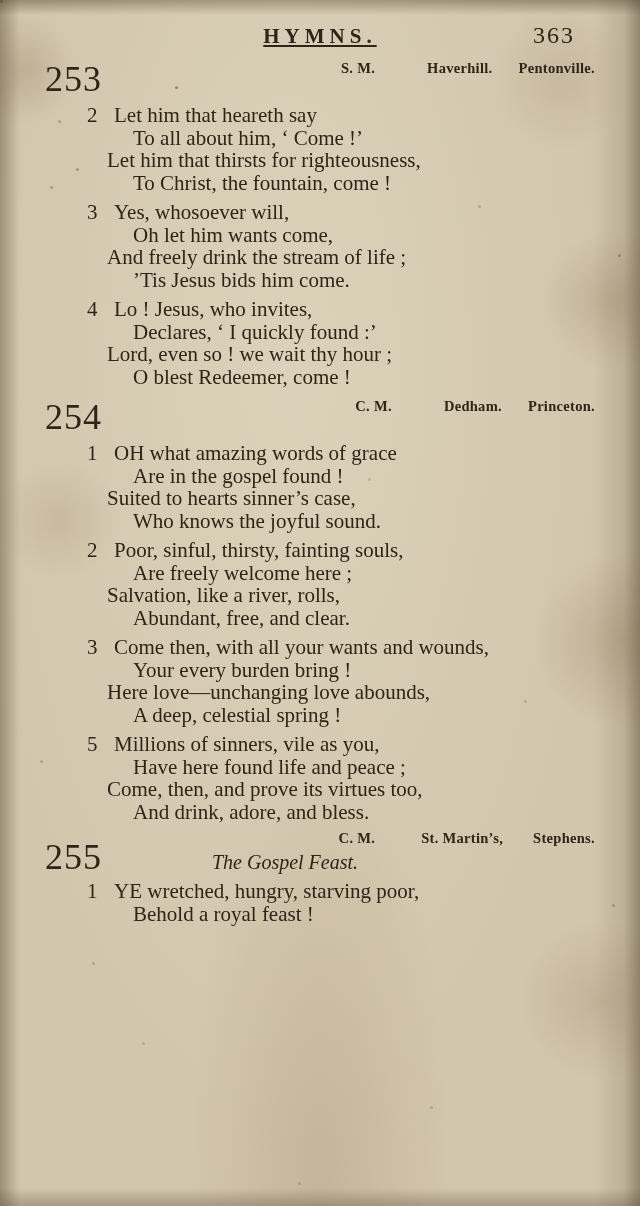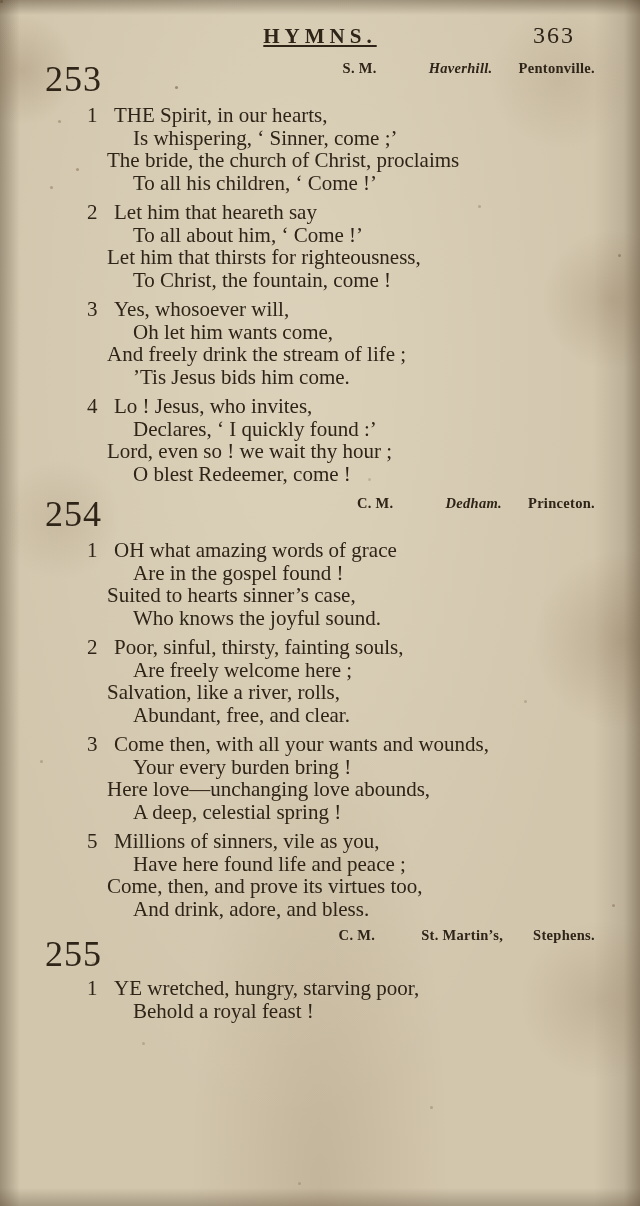--- a/index.html
+++ b/index.html
@@ -59,21 +59,21 @@
   .page-number{
     position:absolute;right:20px;top:-2px;font-size:24px;letter-spacing:2px;
   }
 
   .hymn-head{display:flex;align-items:flex-start;margin:10px 0 6px 0;height:38px;}
   .hymn-number{font-size:36px;line-height:38px;letter-spacing:1px;}
   .meta{
     margin-left:auto;display:flex;align-items:baseline;
     font-weight:bold;font-size:14.5px;margin-bottom:4px;letter-spacing:0.3px;
   }
-  .meta .tune1{margin-left:52px;font-style:italic;}
+  .meta .tune1{margin-left:52px;}
   .meta .tune2{margin-left:26px;}
 
   .verse{margin-bottom:7px;font-size:21px;line-height:22.5px;}
   .line{white-space:nowrap;}
   .l-first{margin-left:42px;}
   .vnum{display:inline-block;width:17px;margin-right:10px;}
   .ind-a{margin-left:88px;}
   .ind-b{margin-left:62px;}
 
   .head-255{position:relative;margin-top:2px;margin-bottom:4px;min-height:46px;}
@@ -106,26 +106,20 @@
     <section>
       <div class="hymn-head">
         <span class="hymn-number">253</span>
         <span class="meta">
           <span>S. M.</span>
           <span class="tune1">Haverhill.</span>
           <span class="tune2">Pentonville.</span>
         </span>
       </div>
 
-      <div class="verse">
-        <div class="line l-first"><span class="vnum">1</span><span>THE Spirit, in our hearts,</span></div>
-        <div class="line ind-a">Is whispering, ‘ Sinner, come ;’</div>
-        <div class="line ind-b">The bride, the church of Christ, proclaims</div>
-        <div class="line ind-a">To all his children, ‘ Come !’</div>
-      </div>
 
       <div class="verse">
         <div class="line l-first"><span class="vnum">2</span><span>Let him that heareth say</span></div>
         <div class="line ind-a">To all about him, ‘ Come !’</div>
         <div class="line ind-b">Let him that thirsts for righteousness,</div>
         <div class="line ind-a">To Christ, the fountain, come !</div>
       </div>
 
       <div class="verse">
         <div class="line l-first"><span class="vnum">3</span><span>Yes, whosoever will,</span></div>
@@ -183,20 +177,21 @@
     </section>
 
     <section>
       <div class="head-255">
         <span class="h255-number">255</span>
         <div class="h255-meta">
           <span>C. M.</span>
           <span class="tune1">St. Martin’s,</span>
           <span class="tune2">Stephens.</span>
         </div>
+        <div class="subtitle">The Gospel Feast.</div>
       </div>
 
       <div class="verse">
         <div class="line l-first"><span class="vnum">1</span><span>YE wretched, hungry, starving poor,</span></div>
         <div class="line ind-a">Behold a royal feast !</div>
       </div>
     </section>
 
   </div>
 </div>

